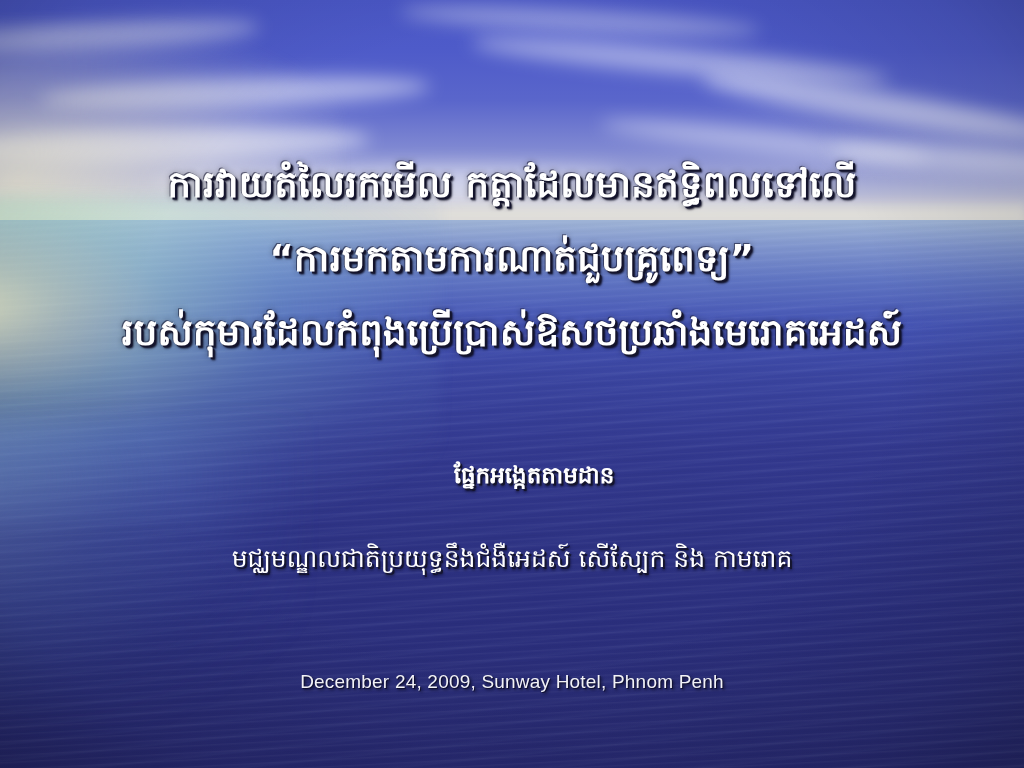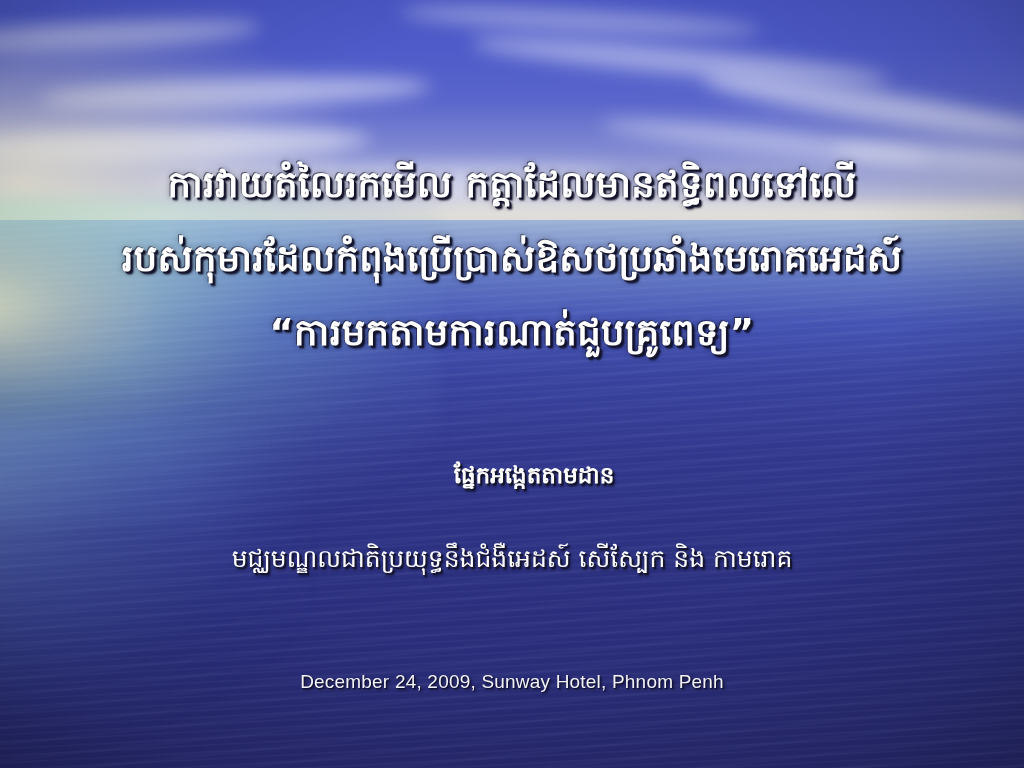--- a/index.html
+++ b/index.html
@@ -248,22 +248,22 @@
   <div class="ripples"></div>
   <div class="ripples2"></div>
   <div class="sea-sunglow"></div>
   <div class="sea-sunglow2"></div>
   <div class="vignette"></div>
 
   <div class="content">
 
     <div class="title-block">
       <div class="title-line">ការវាយតំលៃរកមើល  កត្តាដែលមានឥទ្ធិពលទៅលើ</div>
+      <div class="title-line">“ការមកតាមការណាត់ជួបគ្រូពេទ្យ”</div>
       <div class="title-line">របស់កុមារដែលកំពុងប្រើប្រាស់ឱសថប្រឆាំងមេរោគអេដស៍</div>
-      <div class="title-line">“ការមកតាមការណាត់ជួបគ្រូពេទ្យ”</div>
     </div>
 
     <div class="subtitle-block">
       <div class="subtitle-dept">ផ្នែកអង្កេតតាមដាន</div>
       <div class="subtitle-org">មជ្ឈមណ្ឌលជាតិប្រយុទ្ធនឹងជំងឺអេដស៍ សើស្បែក និង កាមរោគ</div>
     </div>
 
     <div class="footer-line">December 24, 2009, Sunway Hotel, Phnom Penh</div>
 
   </div>

